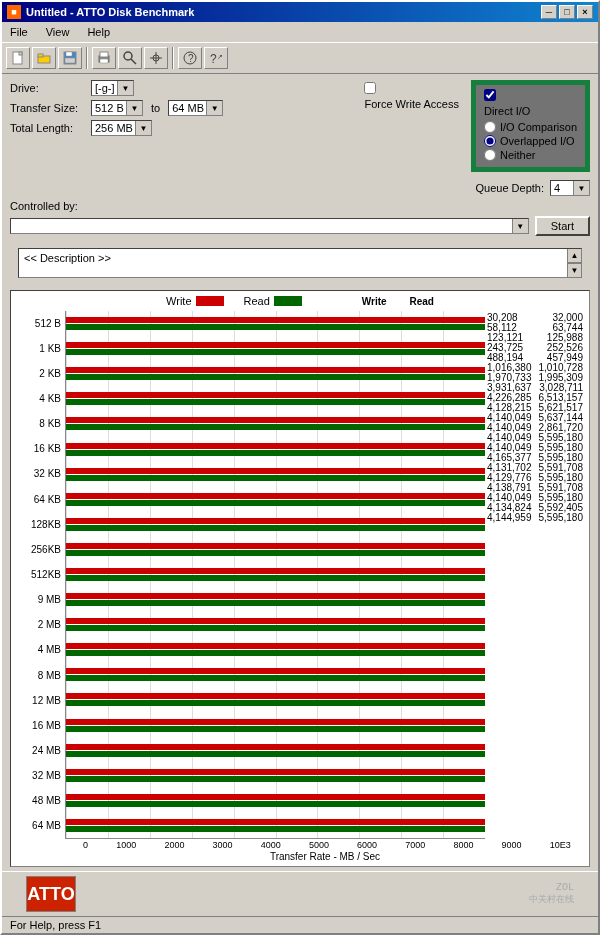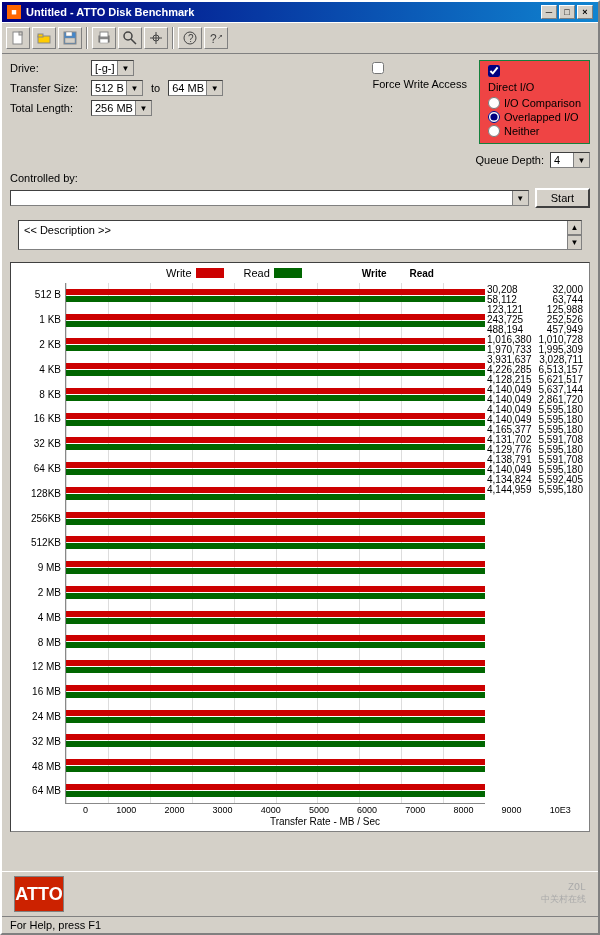--- a/index.html
+++ b/index.html
@@ -338,27 +338,26 @@
     }
     .value-row {
       display: flex;
       justify-content: space-between;
       line-height: 1;
       padding: 0 2px;
       font-size: 10px;
     }
     .footer-band {
       background: #d4d0c8;
-      padding: 4px 12px;
+      padding: 4px 24px;
       display: flex;
       align-items: center;
       gap: 8px;
       border-top: 1px solid #ffffff;
       flex-shrink: 0;
-      margin-top: 35px;
     }
     .atto-logo {
       background: #cc2200;
       color: white;
       font-size: 18px;
       font-weight: bold;
       width: 50px;
       height: 36px;
       display: flex;
       align-items: center;
@@ -395,20 +394,25 @@
   <div class="title-bar">
     <span class="title-bar-icon">■</span>
     <span>Untitled - ATTO Disk Benchmark</span>
     <div class="title-bar-buttons">
       <div class="title-btn">─</div>
       <div class="title-btn">□</div>
       <div class="title-btn">×</div>
     </div>
   </div>
 
+  <div class="menubar">
+    <span class="menubar-item">File</span>
+    <span class="menubar-item">View</span>
+    <span class="menubar-item">Help</span>
+  </div>
 
   <div class="toolbar">
     <div class="tb-btn">
       <svg width="14" height="14" viewBox="0 0 14 14">
           <rect x="2" y="1" width="9" height="12" fill="white" stroke="#888" stroke-width="1"></rect>
           <rect x="8" y="1" width="3" height="3" fill="#d4d0c8" stroke="#888" stroke-width="1"></rect>
         </svg>
     </div>
     <div class="tb-btn">
       <svg width="14" height="14" viewBox="0 0 14 14">
@@ -500,21 +504,21 @@
           </div>
         </div>
       </div>
 
       <div style="display:flex; flex-direction:column; gap:4px; min-width:170px;">
         <div style="display:flex; gap:12px; align-items:flex-start;">
           <div class="checkbox-row" style="margin-top:2px;">
             <input type="checkbox" class="win-checkbox" style="">
             <span>Force Write Access</span>
           </div>
-          <div style="border:1px solid #15803d; padding:4px 8px; background:#ef4444;">
+          <div style="border:5px solid #15803d; padding:4px 8px; background:#737373;">
             <div class="checkbox-row" style="margin-bottom:4px;">
               <input type="checkbox" class="win-checkbox" checked="" style="">
               <span>Direct I/O</span>
             </div>
             <div class="radio-row">
               <input type="radio" name="io_mode" class="win-radio" style="">
               <span>I/O Comparison</span>
             </div>
             <div class="radio-row">
               <input type="radio" name="io_mode" class="win-radio" checked="" style="">

